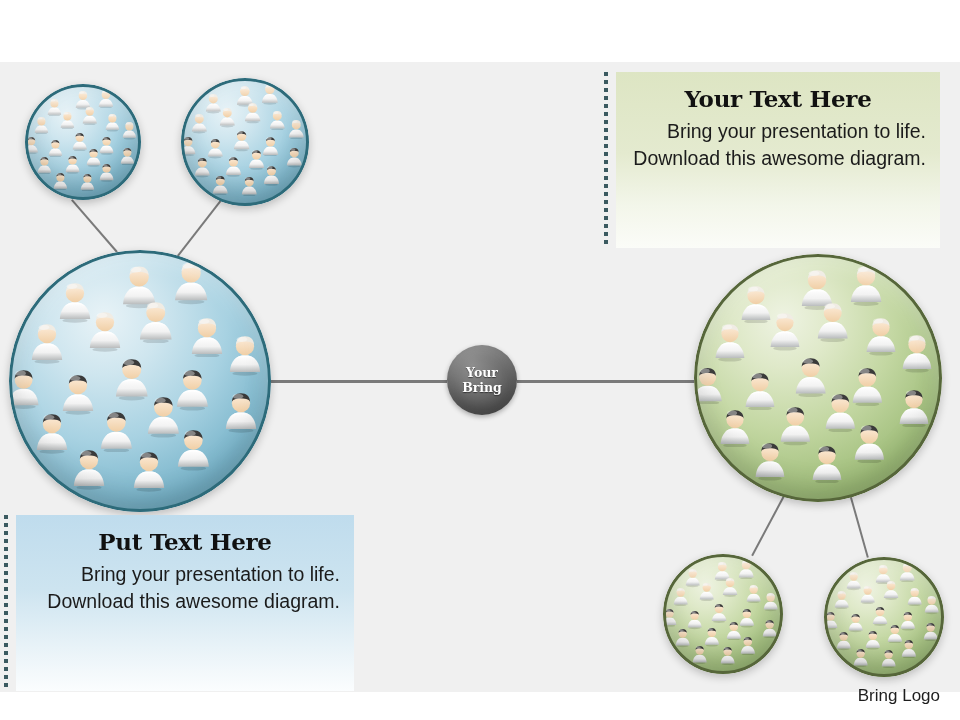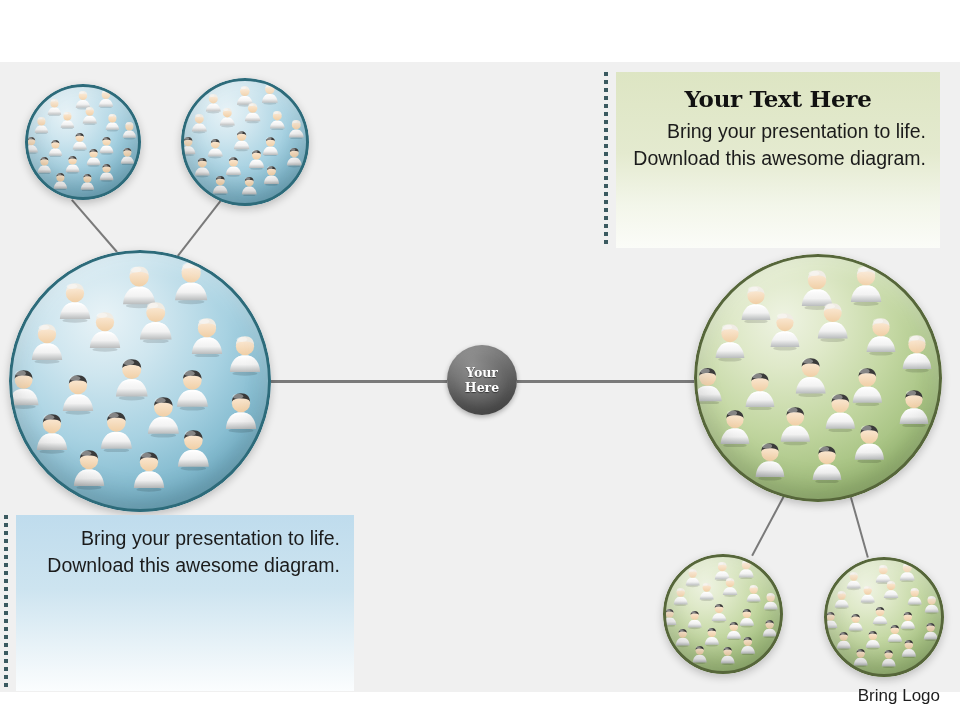--- a/index.html
+++ b/index.html
@@ -2576,34 +2576,35 @@
           </div>
         </div>
         <div class="shadow"></div>
         <div class="rim" style="border-color: rgb(86, 102, 58);"></div>
       </div>
     </div>
 
   <div id="center-node">
     <div class="nodetext">
       <span>Your</span><br>
-      <span>Here</span>
+      <span>Bring</span>
     </div>
   </div>
 
   <div class="panel" id="panel-top-right">
     <div class="dots"></div>
     <div class="panel-box">
       <div class="panel-title">Your Text Here</div>
       <div class="panel-body">Bring your presentation to life. Download this awesome diagram.</div>
     </div>
   </div>
 
   <div class="panel" id="panel-bottom-left">
     <div class="dots"></div>
     <div class="panel-box">
+      <div class="panel-title">Put Text Here</div>
       <div class="panel-body">Bring your presentation to life. Download this awesome diagram.</div>
     </div>
   </div>
 
   <div class="logo">Bring Logo</div>
 
 </div>
 
 </body></html>

